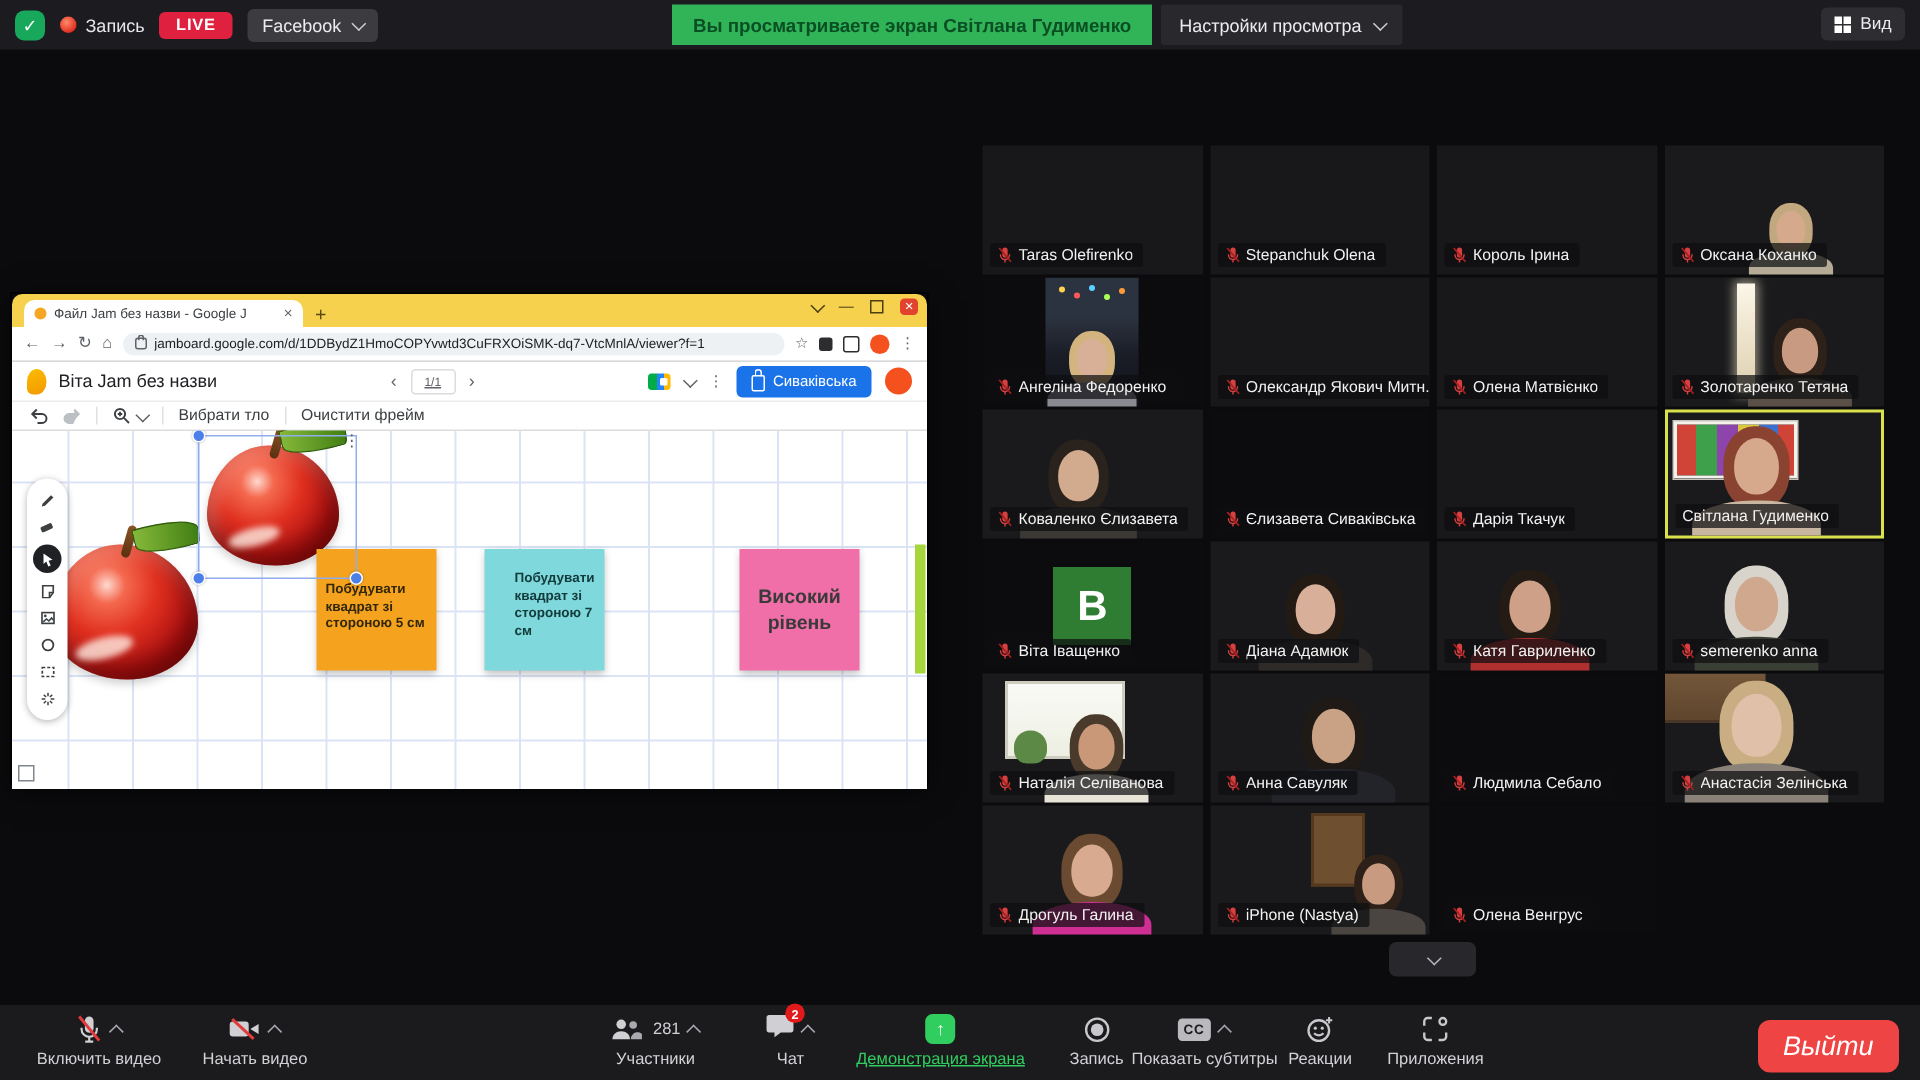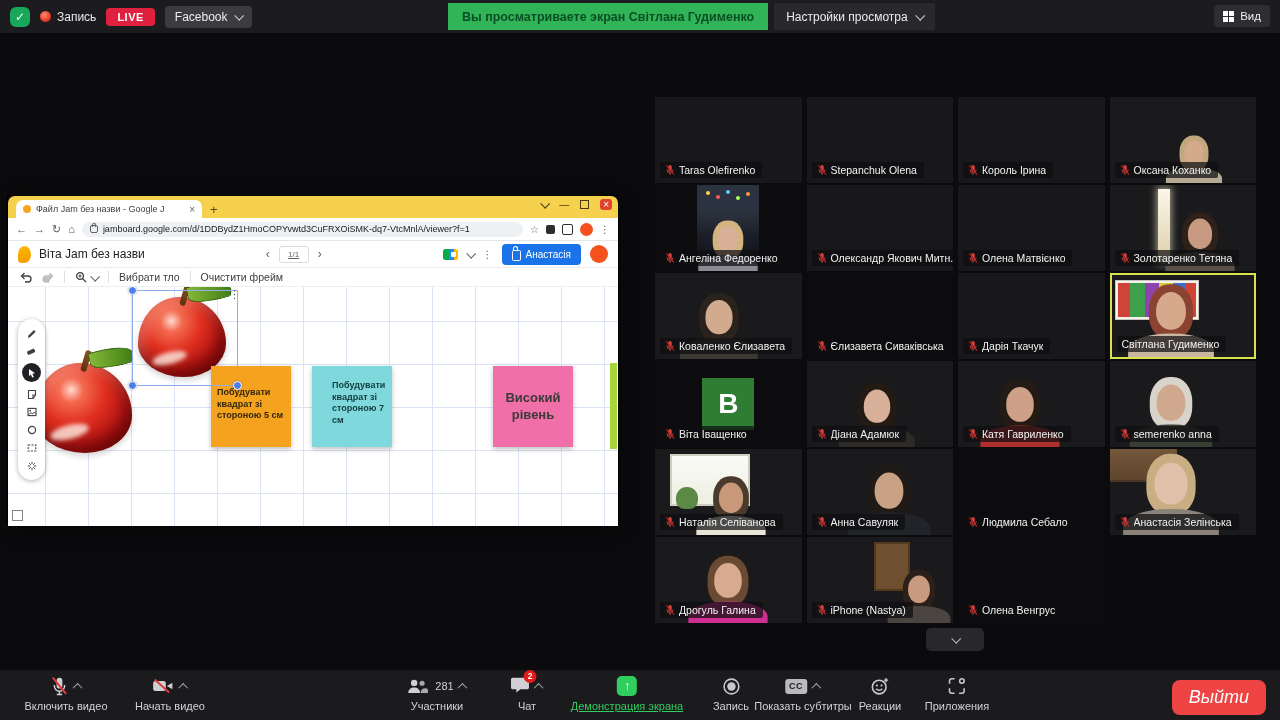--- a/index.html
+++ b/index.html
@@ -90,21 +90,21 @@
   .apple2{left:26px;top:76px;width:98px;height:90px;}
 
   .selection{position:absolute;left:124px;top:3px;width:104px;height:94px;border:1.5px solid #8fadea;z-index:3;}
   .handle{position:absolute;width:7px;height:7px;border-radius:50%;background:#4d7fe8;border:1.5px solid #fff;box-shadow:0 0 2px rgba(0,0,0,.3);}
   .h-tl{left:-5px;top:-5px;} .h-bl{left:-5px;bottom:-5px;} .h-br{right:-5px;bottom:-5px;}
   .sel-menu{position:absolute;right:-3px;top:-2px;color:#5f6368;font-size:11px;line-height:1;letter-spacing:0;}
 
   .note{position:absolute;top:79px;width:80px;height:81px;box-shadow:0 2px 5px rgba(0,0,0,.25);z-index:2;padding:7px 6px;box-sizing:border-box;}
   .note-text{font-size:9px;font-weight:bold;color:#33270a;line-height:1.3;display:block;}
   .note-orange{left:203px;} .note-orange .note-text{padding-top:14px;}
-  .note-cyan{left:304px;padding-left:20px;} .note-cyan .note-text{color:#123b3b;padding-top:7px;}
+  .note-cyan{left:315px;padding-left:20px;} .note-cyan .note-text{color:#123b3b;padding-top:7px;}
   .note-pink{left:485px;display:flex;align-items:center;justify-content:center;}
   .note-pink .note-text{font-size:13px;font-weight:800;color:#3a3a3a;text-align:center;line-height:1.25;}
   .greenstrip{position:absolute;left:602px;top:76px;width:7px;height:86px;z-index:2;}
   .expand-ic{position:absolute;left:4px;bottom:5px;width:9px;height:9px;border:1.5px solid #80868b;}
 
   
   .pgrid{position:absolute;left:655px;top:97px;width:601px;height:526px;display:grid;
     grid-template-columns:repeat(4,1fr);grid-template-rows:repeat(6,1fr);column-gap:5px;row-gap:2px;}
   .tile{position:relative;background:#0c0c0e;overflow:hidden;}
   .tile.type-name{background:#18181a;}
@@ -251,21 +251,21 @@
         <span class="chev">‹</span>
         <span class="framebox">1/1</span>
         <span class="chev">›</span>
       </div>
       <div class="jam-right">
         <span class="meeticon"></span>
         <span class="caret-down" style="border-color:#5f6368"></span>
         <span class="dots3">⋮</span>
         <div class="sharebtn">
           <span class="locksvg"></span>
-          <span>Анастасія</span>
+          <span>Сиваківська</span>
         </div>
         <span class="jam-avatar"></span>
       </div>
     </div>
     <div class="jamtools">
       <span class="jt">
         <svg width="12" height="11" viewBox="0 0 12 11">
             <path d="M4.5 1 1.5 4l3 3" fill="none" stroke="#3c4043" stroke-width="1.3"></path>
             <path d="M1.8 4H8a3 3 0 0 1 0 6H5" fill="none" stroke="#3c4043" stroke-width="1.3"></path>
           </svg>

